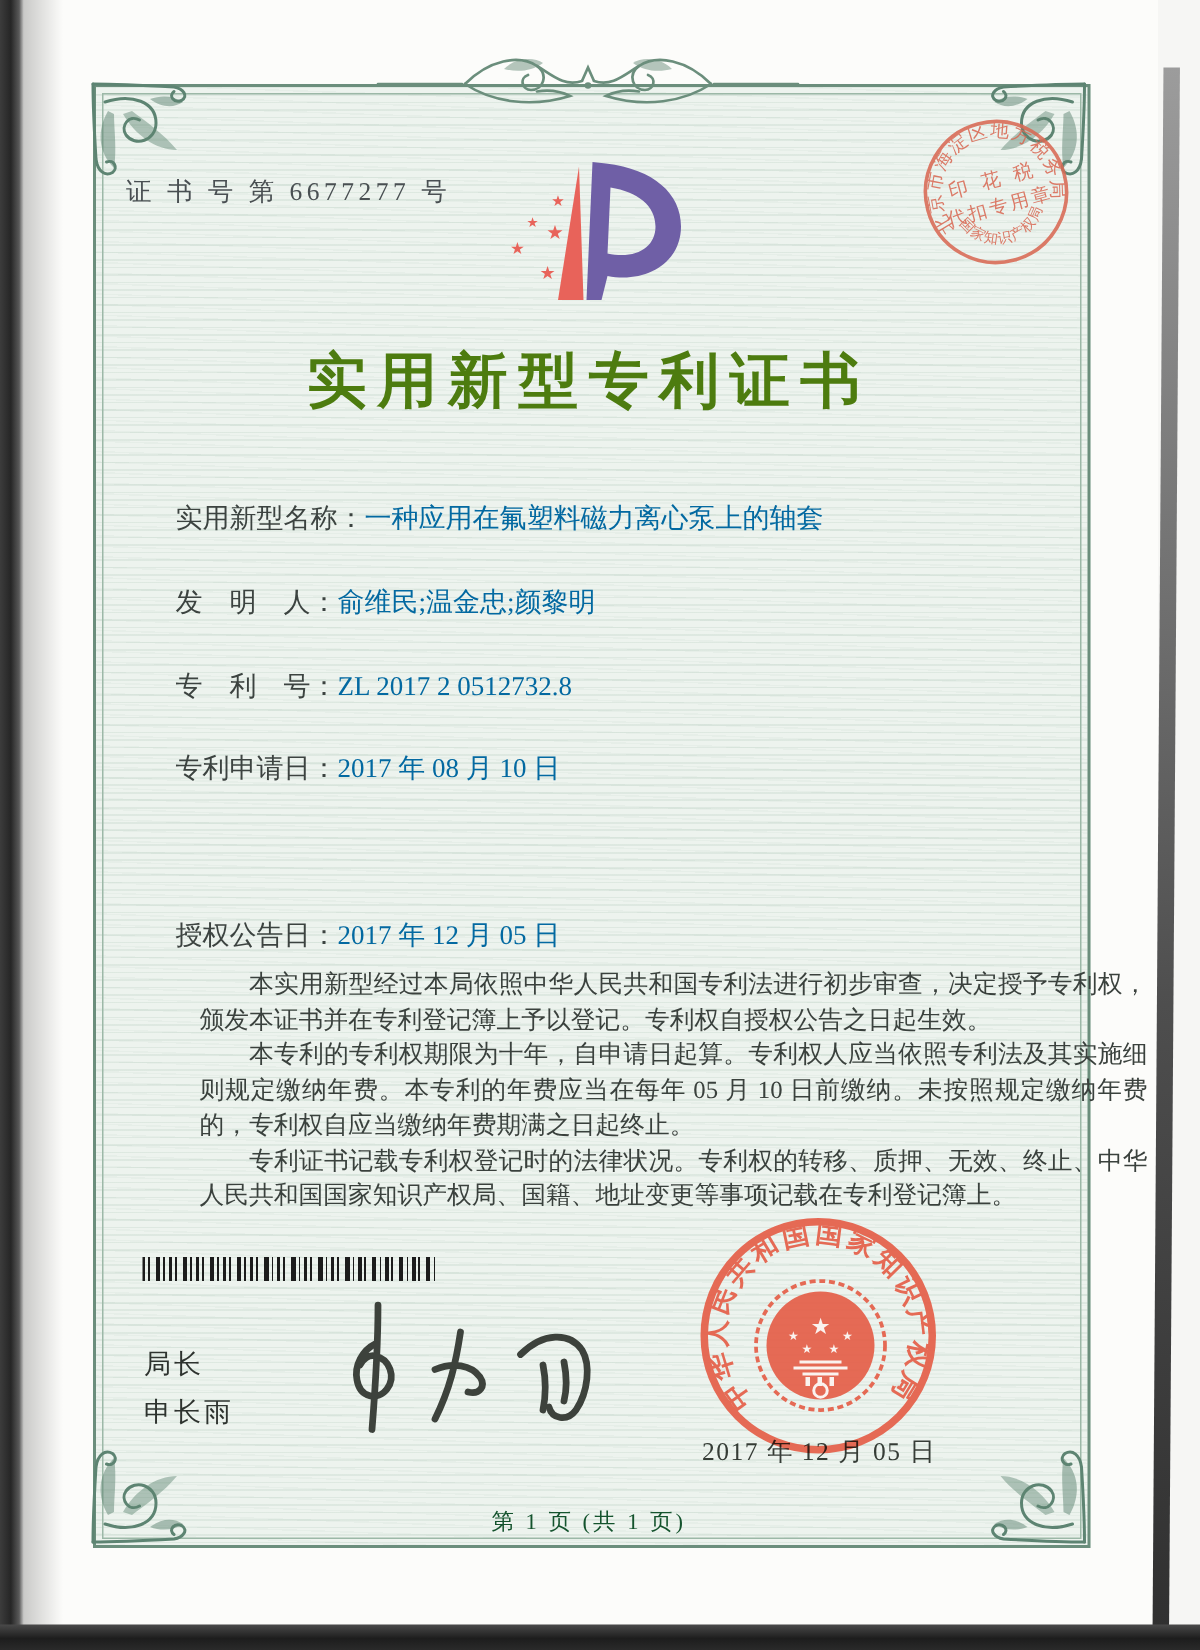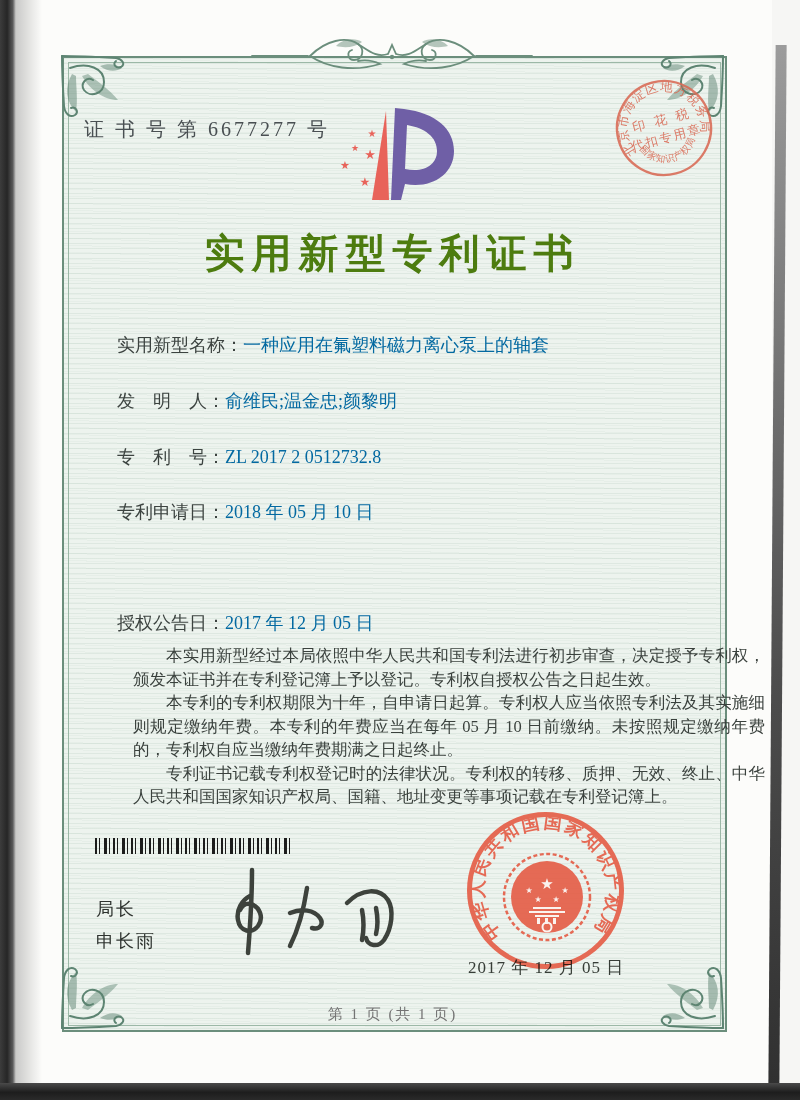--- a/index.html
+++ b/index.html
@@ -24,21 +24,21 @@
   .inner-frame::after{content:"";position:absolute;left:4px;top:4px;right:4px;bottom:4px;
     border:1px solid #9cb8a7;}
   .orn{position:absolute;z-index:3;}
   .orn.tl{left:42px;top:36px;transform:scaleY(-1);}
   .orn.tr{left:633px;top:36px;transform:scale(-1,-1);}
   .orn.bl{left:42px;top:938px;}
   .orn.br{left:633px;top:938px;transform:scaleX(-1);}
   .orn-top{position:absolute;left:242px;top:30px;z-index:3;}
 
   .txt{position:absolute;color:#3c4340;z-index:5;}
-  .cert-no{left:84px;top:116px;font-size:20px;letter-spacing:3px;color:#494f52;}
+  .cert-no{left:84px;top:116px;font-size:17px;letter-spacing:3px;color:#494f52;}
   .logo{position:absolute;left:322px;top:100px;z-index:5;}
   .stamp-tax{position:absolute;left:594px;top:58px;z-index:20;transform:rotate(-15deg);opacity:.88;}
   .title{left:62px;top:226px;width:661px;text-align:center;font-size:40px;font-weight:bold;
          letter-spacing:7px;color:#4d7c0f;}
   .field{left:85px;width:640px;font-size:18px;white-space:nowrap;}
   .field .lab{color:#3c4340;margin-left:32px;}
   .field .val{color:#0369a1;}
   .paras{left:85px;top:644px;width:632px;font-size:16.5px;line-height:23.5px;
          text-align:justify;color:#3a413d;margin-left:48px;}
   .paras p{margin:0;text-indent:2em;}
@@ -46,21 +46,21 @@
     background:repeating-linear-gradient(90deg,#1c1c1c 0 2px,rgba(0,0,0,0) 2px 4px,
       #1c1c1c 4px 5px,rgba(0,0,0,0) 5px 9px,#1c1c1c 9px 12px,rgba(0,0,0,0) 12px 14px,
       #1c1c1c 14px 15px,rgba(0,0,0,0) 15px 18px);}
   .sig-title{left:96px;top:897px;font-size:18px;letter-spacing:2px;color:#2e332f;}
   .sig-name{left:96px;top:929px;font-size:18px;letter-spacing:2px;color:#2e332f;}
   .signature{position:absolute;left:212px;top:858px;z-index:6;}
   .seal-office{position:absolute;left:453px;top:798px;z-index:25;opacity:.9;}
   .seal-date{left:468px;top:956px;font-size:17px;letter-spacing:1px;color:#3b403b;z-index:26;
              mix-blend-mode:multiply;}
   .footer{left:62px;top:1005px;width:661px;text-align:center;font-size:15px;
-          color:#737373;letter-spacing:2px;}
+          color:#14532d;letter-spacing:2px;}
   svg text{font-family:"Liberation Serif","DejaVu Serif",serif;}
 </style>
 </head>
 <body>
 
 <div class="page">
 
   <svg width="0" height="0" style="position:absolute" aria-hidden="true">
     <defs>
       <g id="cornerOrn" stroke="#5d8472" stroke-width="2" fill="none" stroke-linecap="round">
@@ -140,21 +140,21 @@
   <div class="txt field" style="top:333px">
     <span class="lab">实用新型名称：</span><span class="val">一种应用在氟塑料磁力离心泵上的轴套</span>
   </div>
   <div class="txt field" style="top:389px">
     <span class="lab">发　明　人：</span><span class="val">俞维民;温金忠;颜黎明</span>
   </div>
   <div class="txt field" style="top:445px">
     <span class="lab">专　利　号：</span><span class="val">ZL 2017 2 0512732.8</span>
   </div>
   <div class="txt field" style="top:500px">
-    <span class="lab">专利申请日：</span><span class="val">2018 年 05 月 10 日</span>
+    <span class="lab">专利申请日：</span><span class="val">2017 年 08 月 10 日</span>
   </div>
   <div class="txt field" style="top:611px">
     <span class="lab">授权公告日：</span><span class="val">2017 年 12 月 05 日</span>
   </div>
 
   <div class="txt paras">
     <p>本实用新型经过本局依照中华人民共和国专利法进行初步审查，决定授予专利权，颁发本证书并在专利登记簿上予以登记。专利权自授权公告之日起生效。</p>
     <p>本专利的专利权期限为十年，自申请日起算。专利权人应当依照专利法及其实施细则规定缴纳年费。本专利的年费应当在每年 05 月 10 日前缴纳。未按照规定缴纳年费的，专利权自应当缴纳年费期满之日起终止。</p>
     <p>专利证书记载专利权登记时的法律状况。专利权的转移、质押、无效、终止、中华人民共和国国家知识产权局、国籍、地址变更等事项记载在专利登记簿上。</p>
   </div>

